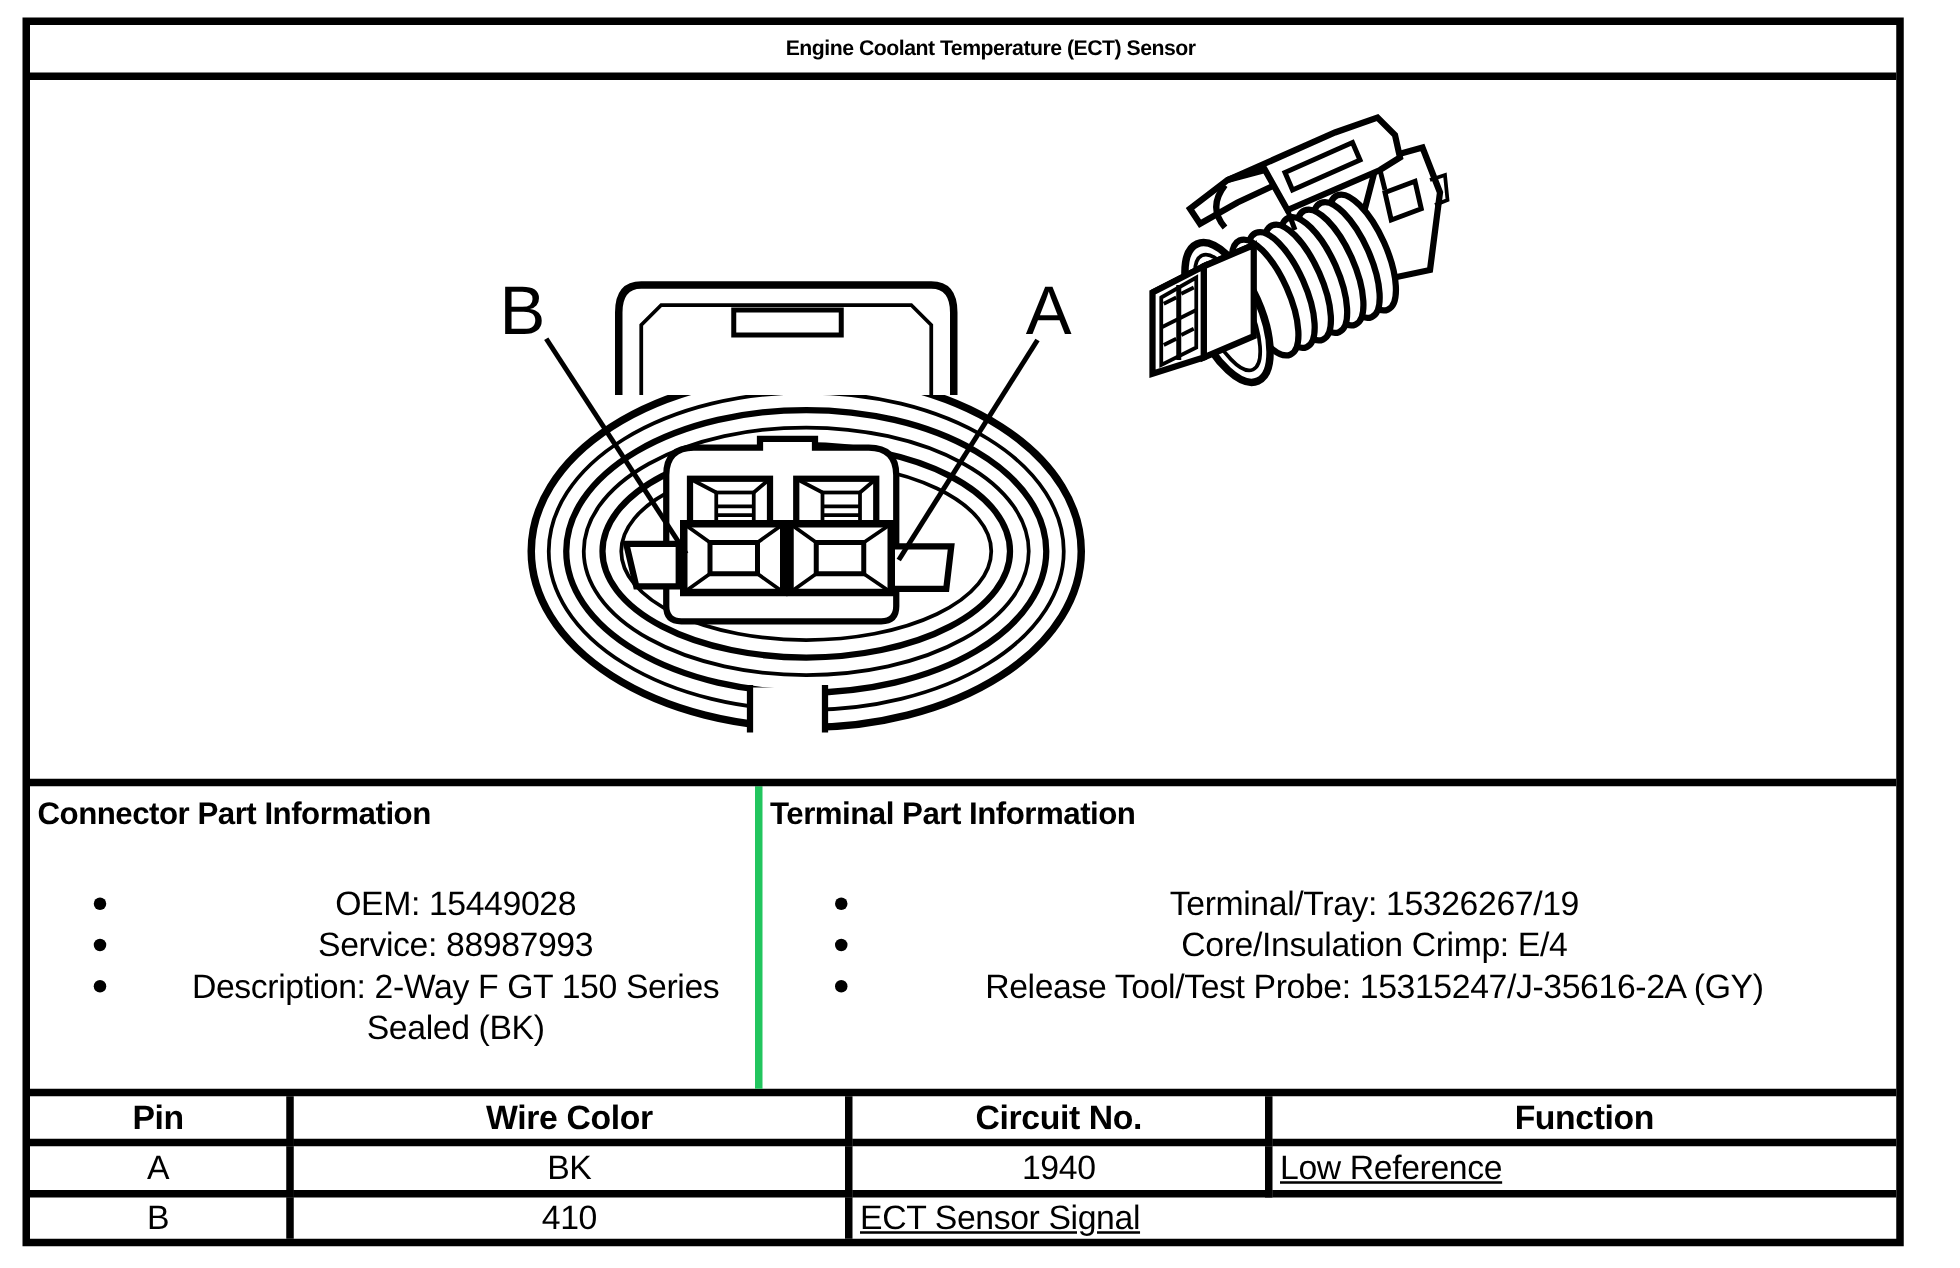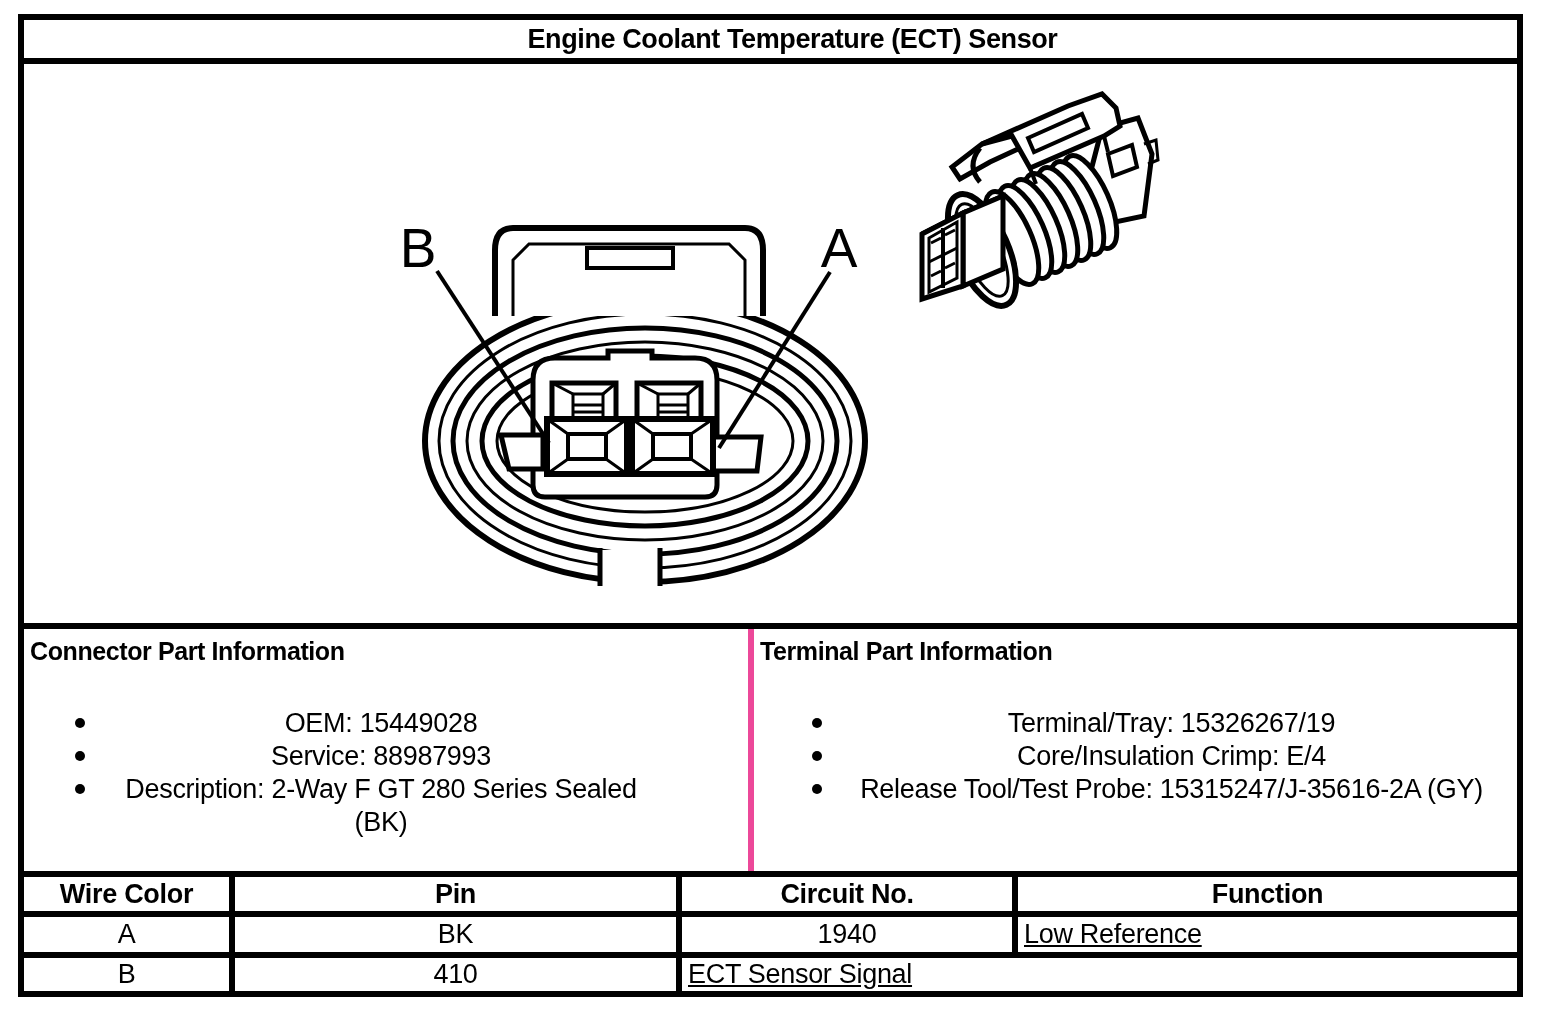--- a/index.html
+++ b/index.html
@@ -10,30 +10,30 @@
     overflow:hidden;
   }
   .frame {
     position:absolute; left:18px; top:14px;
     width:1505px; height:983px; box-sizing:border-box;
     border:6px solid #000; background:#fff;
   }
   .title-bar {
     height:38px; border-bottom:6px solid #000;
     display:flex; align-items:center; justify-content:center;
-    font-size:27px; font-weight:bold; letter-spacing:-0.4px;padding-left:44px;
+    font-size:17px; font-weight:bold; letter-spacing:-0.4px;padding-left:44px;
   }
   .diagram-area {
     position:relative; height:559px; border-bottom:6px solid #000;
   }
   .diagram-area svg { display:block; width:1493px; height:559px; }
 
   .info-row { display:flex; height:242px; border-bottom:6px solid #000; }
   .info-col { box-sizing:border-box; }
-  .info-col.left  { width:730px; border-right:6px solid #ec4899; }
+  .info-col.left  { width:586px; border-right:6px solid #22c55e; }
   .info-col.right { flex:1;border-radius:22px; }
   .info-heading {
     font-size:25px; font-weight:bold; letter-spacing:-0.4px;
     padding:8px 0 0 6px; line-height:29px;
   }
   .info-items { margin-top:41px; font-size:27px; letter-spacing:-0.3px; }
   .bullet-row { display:flex; line-height:33px;text-align:center; }
   .bullet-row .dot {
     flex:none; width:10px; height:10px; border-radius:50%;
     background:#000; margin-top:11px;
@@ -167,21 +167,21 @@
         <div class="bullet-row">
           <span class="dot"></span>
           <span class="bullet-text">OEM: 15449028</span>
         </div>
         <div class="bullet-row">
           <span class="dot"></span>
           <span class="bullet-text">Service: 88987993</span>
         </div>
         <div class="bullet-row">
           <span class="dot"></span>
-          <span class="bullet-text">Description: 2-Way F GT 280 Series Sealed (BK)</span>
+          <span class="bullet-text">Description: 2-Way F GT 150 Series Sealed (BK)</span>
         </div>
       </div>
     </div>
 
     <div class="info-col right">
       <div class="info-heading">Terminal Part Information</div>
       <div class="info-items">
         <div class="bullet-row">
           <span class="dot"></span>
           <span class="bullet-text">Terminal/Tray: 15326267/19</span>
@@ -192,22 +192,22 @@
         </div>
         <div class="bullet-row">
           <span class="dot"></span>
           <span class="bullet-text">Release Tool/Test Probe: 15315247/J-35616-2A (GY)</span>
         </div>
       </div>
     </div>
   </div>
 
   <div class="pin-table">
+    <div class="cell th">Pin</div>
     <div class="cell th">Wire Color</div>
-    <div class="cell th">Pin</div>
     <div class="cell th">Circuit No.</div>
     <div class="cell th last-col">Function</div>
 
     <div class="cell">A</div>
     <div class="cell">BK</div>
     <div class="cell">1940</div>
     <div class="cell fn last-col">Low Reference</div>
 
     <div class="cell last-row">B</div>
     <div class="cell last-row">410</div>

